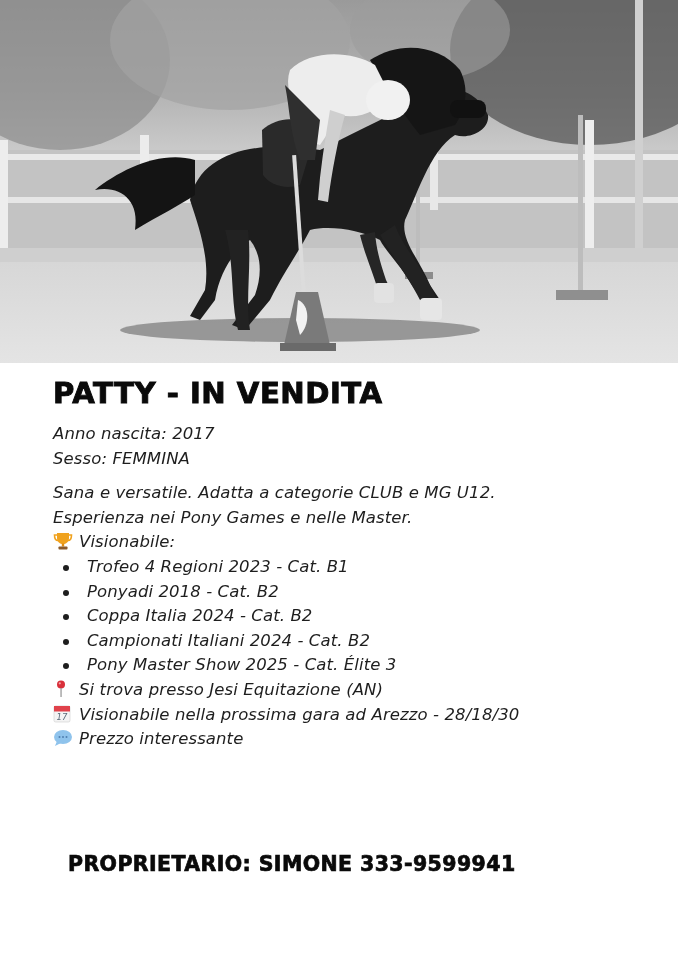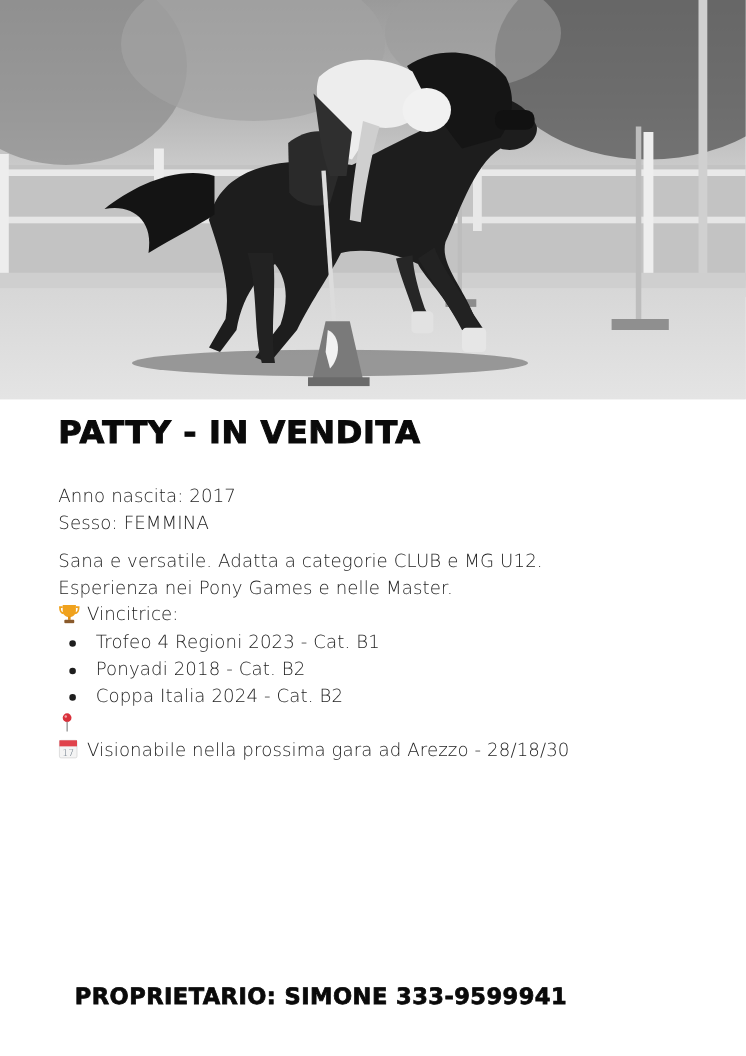--- a/index.html
+++ b/index.html
@@ -33,27 +33,28 @@
       font-weight: 900;
       font-size: 28px;
       letter-spacing: 0.5px;
       line-height: 44px;
       color: #0a0a0a;
       transform: scaleX(1.04);
       transform-origin: left center;
       -webkit-text-stroke: 0.9px #0a0a0a;
     }
     .lines {
-      margin-top: 23px;
+      margin-top: 6px;
       font-size: 16.5px;
       line-height: 24.6px;
       color: #1e1e1e;
       font-family: "DejaVu Sans", sans-serif;
       font-weight: 300;
       letter-spacing: 0.1px;
+      font-style: italic;
     }
     .lines .line { white-space: nowrap; }
     .gap { height: 10px; }
     .emoji {
       display: inline-block;
       width: 20px;
       height: 18px;
       vertical-align: -3px;
       margin-right: 6px;
     }
@@ -70,21 +71,21 @@
       position: absolute;
       left: -24px;
       top: 10px;
       width: 6px; height: 6px;
       border-radius: 50%;
       background: #1e1e1e;
     }
     .owner {
       position: absolute;
       left: 68px;
-      top: 894px;
+      top: 852px;
       font-family: "DejaVu Sans", sans-serif;
       font-weight: 900;
       font-size: 20.5px;
       letter-spacing: 0.4px;
       color: #0a0a0a;
       -webkit-text-stroke: 0.7px #0a0a0a;
       white-space: nowrap;
     }
   </style>
 </head>
@@ -173,41 +174,52 @@
     <div class="line">Sana e versatile. Adatta a categorie CLUB e MG U12.</div>
     <div class="line">Esperienza nei Pony Games e nelle Master.</div>
 
     <div class="line">
       <svg class="emoji" viewBox="0 0 20 18">
         <path d="M4 1 H16 V6 C16 10 13 12 10 12 C7 12 4 10 4 6 Z" fill="#f0a21e"></path>
         <path d="M4 3 H1.5 C1.5 7 3 8.5 5 8.5" fill="none" stroke="#f0a21e" stroke-width="1.6"></path>
         <path d="M16 3 H18.5 C18.5 7 17 8.5 15 8.5" fill="none" stroke="#f0a21e" stroke-width="1.6"></path>
         <rect x="8.8" y="11.5" width="2.4" height="3" fill="#e08e12"></rect>
         <rect x="5.5" y="14.5" width="9" height="3" rx="0.8" fill="#8a5a2b"></rect>
-      </svg><span>Vincitrice:</span>
+      </svg><span>Visionabile:</span>
     </div>
 
     <ul class="wins">
       <li>Trofeo 4 Regioni 2023 - Cat. B1</li>
       <li>Ponyadi 2018 - Cat. B2</li>
       <li>Coppa Italia 2024 - Cat. B2</li>
+      <li>Campionati Italiani 2024 - Cat. B2</li>
+      <li>Pony Master Show 2025 - Cat. Élite 3</li>
     </ul>
 
     <div class="line">
       <svg class="emoji" viewBox="0 0 20 18">
         <circle cx="8" cy="4.5" r="4" fill="#d9303b"></circle>
         <circle cx="6.8" cy="3.3" r="1.1" fill="#f3a5aa"></circle>
         <rect x="7.4" y="8" width="1.3" height="9" fill="#9a9a9a"></rect>
-      </svg>
+      </svg><span>Si trova presso Jesi Equitazione (AN)</span>
     </div>
 
     <div class="line">
       <svg class="emoji" viewBox="0 0 20 18">
         <rect x="1" y="1" width="16" height="16" rx="1.5" fill="#f4f4f4" stroke="#cfcfcf" stroke-width="0.6"></rect>
         <rect x="1" y="1" width="16" height="5.5" fill="#e0424b"></rect>
         <text x="9" y="15" font-size="8.5" text-anchor="middle" fill="#5b6b7a" font-family="DejaVu Sans, sans-serif">17</text>
       </svg><span>Visionabile nella prossima gara ad Arezzo - 28/18/30</span>
     </div>
 
+    <div class="line">
+      <svg class="emoji" viewBox="0 0 20 18">
+        <ellipse cx="10" cy="8" rx="9" ry="7" fill="#8fc3ec"></ellipse>
+        <path d="M4 12 L2 17 L8 14 Z" fill="#8fc3ec"></path>
+        <circle cx="6.5" cy="8" r="1" fill="#4f7fb0"></circle>
+        <circle cx="10" cy="8" r="1" fill="#4f7fb0"></circle>
+        <circle cx="13.5" cy="8" r="1" fill="#4f7fb0"></circle>
+      </svg><span>Prezzo interessante</span>
+    </div>
   </div>
 </div>
 
 <div class="owner">PROPRIETARIO: SIMONE 333-9599941</div>
 
 </body></html>

